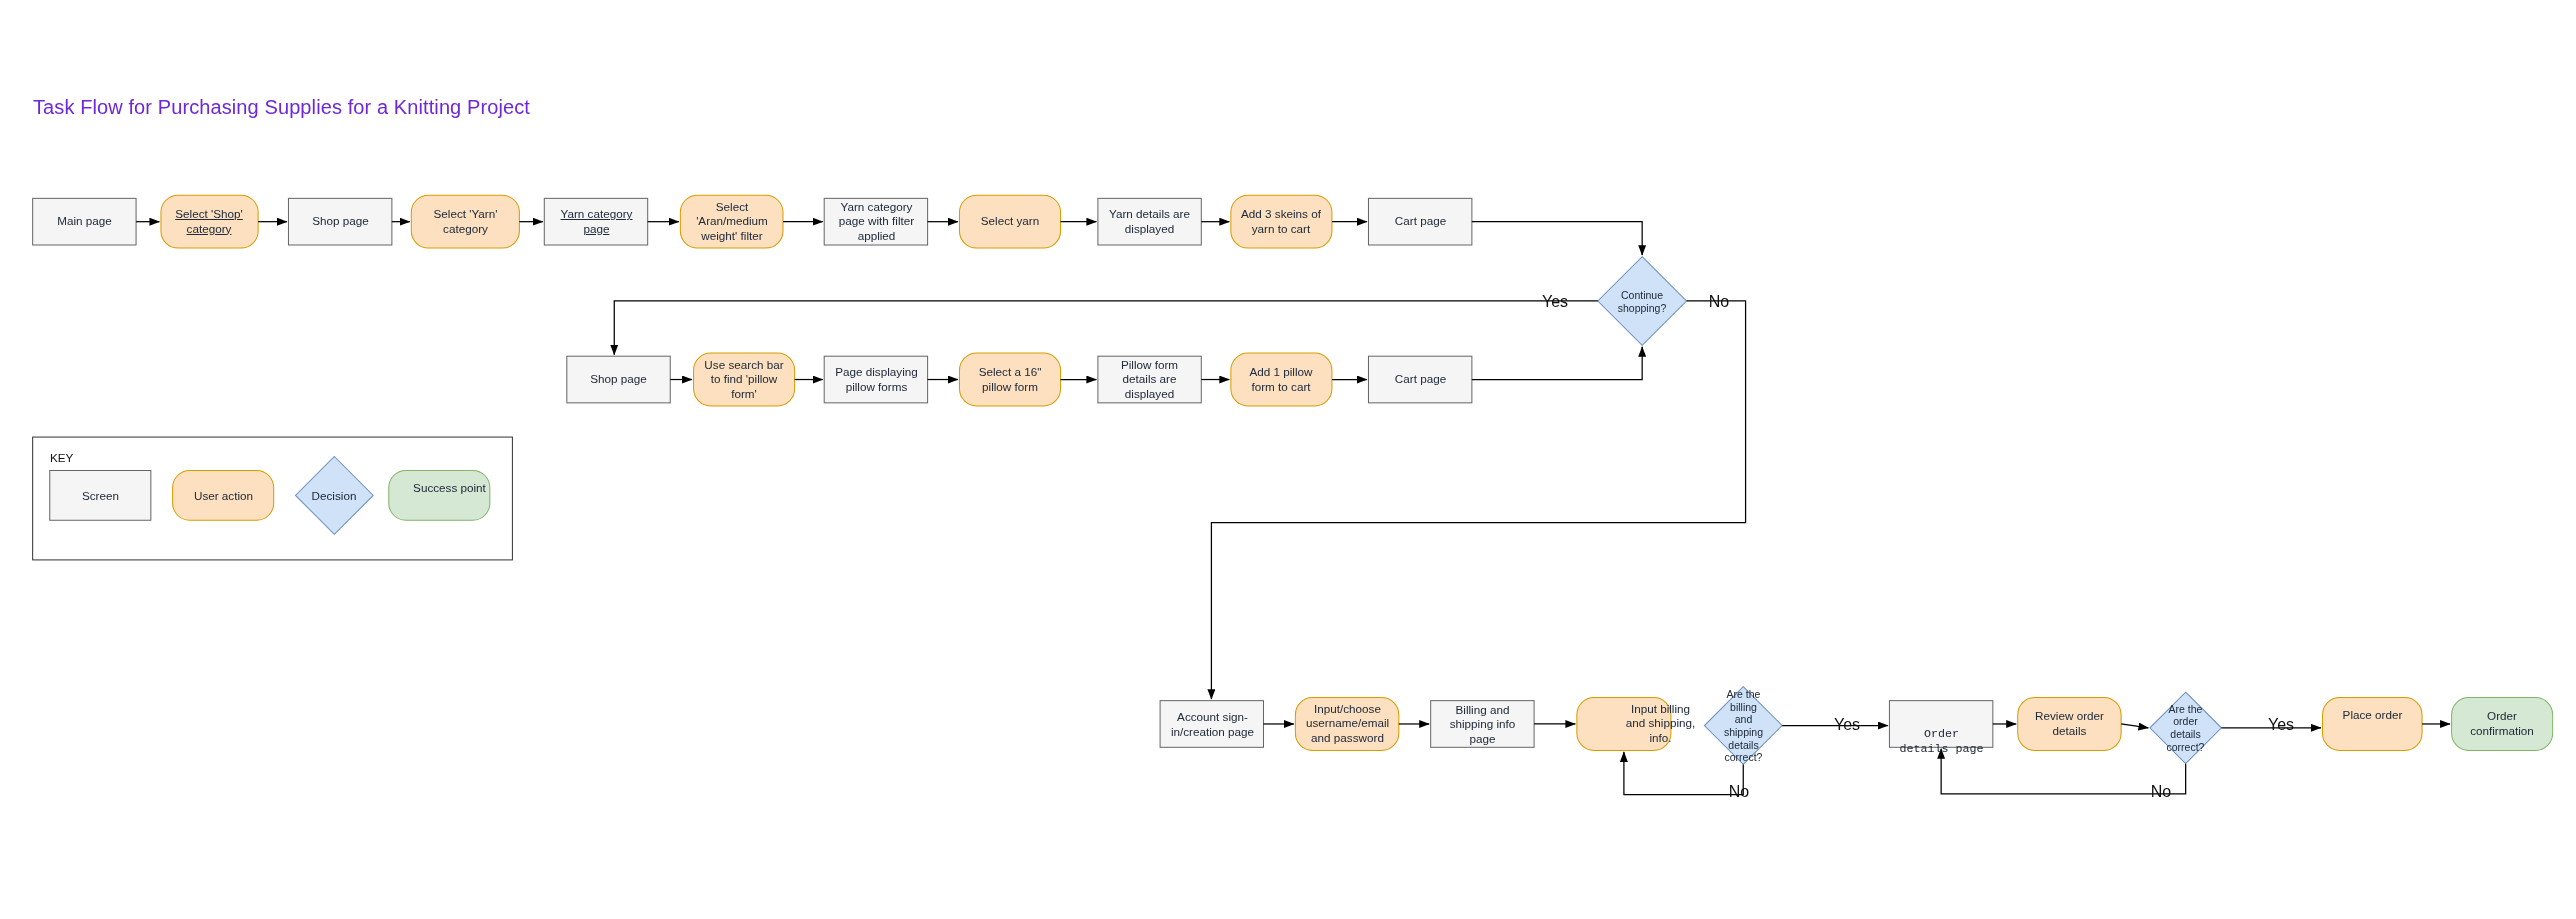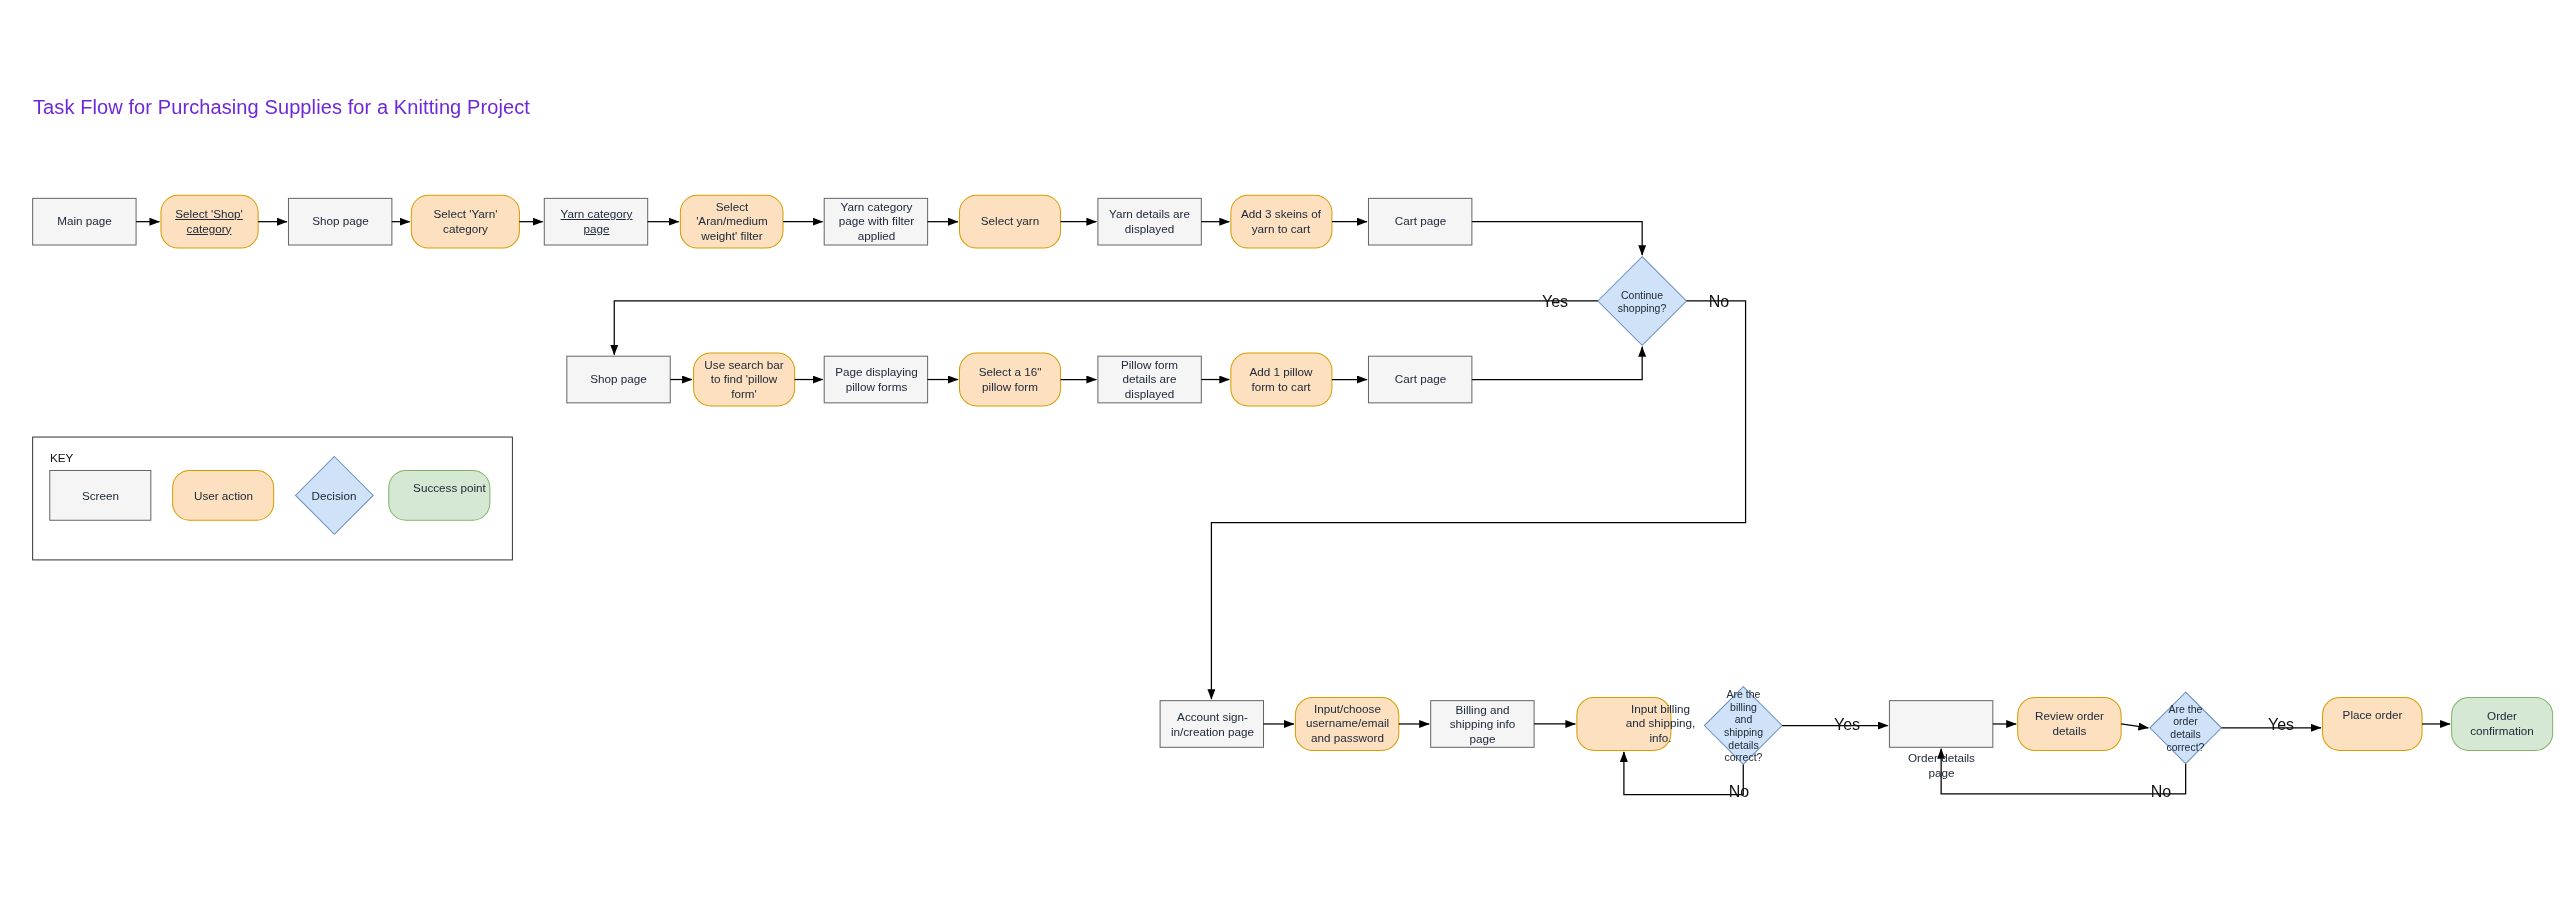--- a/index.html
+++ b/index.html
@@ -173,21 +173,21 @@
     <div class="node-label" style="left: 830px; top: 356px; width: 93px; height: 47px;">Page displaying pillow forms</div>
     <div class="node-label" style="left: 965px; top: 353px; width: 90px; height: 53px;">Select a 16" pillow form</div>
     <div class="node-label" style="left: 1103px; top: 356px; width: 93px; height: 47px;">Pillow form details are displayed</div>
     <div class="node-label" style="left: 1236px; top: 353px; width: 90px; height: 53px;">Add 1 pillow form to cart</div>
     <div class="node-label" style="left: 1374px; top: 356px; width: 93px; height: 47px;">Cart page</div>
     <div class="node-label" style="left: 1166px; top: 701px; width: 93px; height: 47px;">Account sign-in/creation page</div>
     <div class="node-label" style="left: 1301px; top: 697px; width: 93px; height: 53px;">Input/choose username/email and password</div>
     <div class="node-label" style="left: 1436px; top: 701px; width: 93px; height: 47px;">Billing and shipping info page</div>
     <div class="node-label" style="left: 1582px; top: 697px; width: 83px; height: 53px; margin-left: 37px;">Input billing and shipping, info.</div>
     <div class="node-label small" style="left: 1717px; top: 687px; width: 53px; height: 78px;">Are the billing and shipping details correct?</div>
-    <div class="node-label" style="left: 1895px; top: 742px; width: 93px; height: 47px;">Order details page</div>
+    <div class="node-label" style="left: 1895px; top: 718px; width: 93px; height: 47px; font-family: Liberation Mono, monospace;">Order details page</div>
     <div class="node-label" style="left: 2023px; top: 697px; width: 93px; height: 53px;">Review order details</div>
     <div class="node-label small" style="left: 2162px; top: 692px; width: 47px; height: 72px;">Are the order details correct?</div>
     <div class="node-label" style="left: 2328px; top: 697px; width: 89px; height: 36px;">Place order</div>
     <div class="node-label" style="left: 2457px; top: 697px; width: 90px; height: 53px;">Order confirmation</div>
   </div>
 <div id="edge-labels-layer">
     <div class="edge-label" style="left: 1555px; top: 302px;">Yes</div>
     <div class="edge-label" style="left: 1719px; top: 302px;">No</div>
     <div class="edge-label" style="left: 1847px; top: 725px;">Yes</div>
     <div class="edge-label" style="left: 1739px; top: 792px;">No</div>

